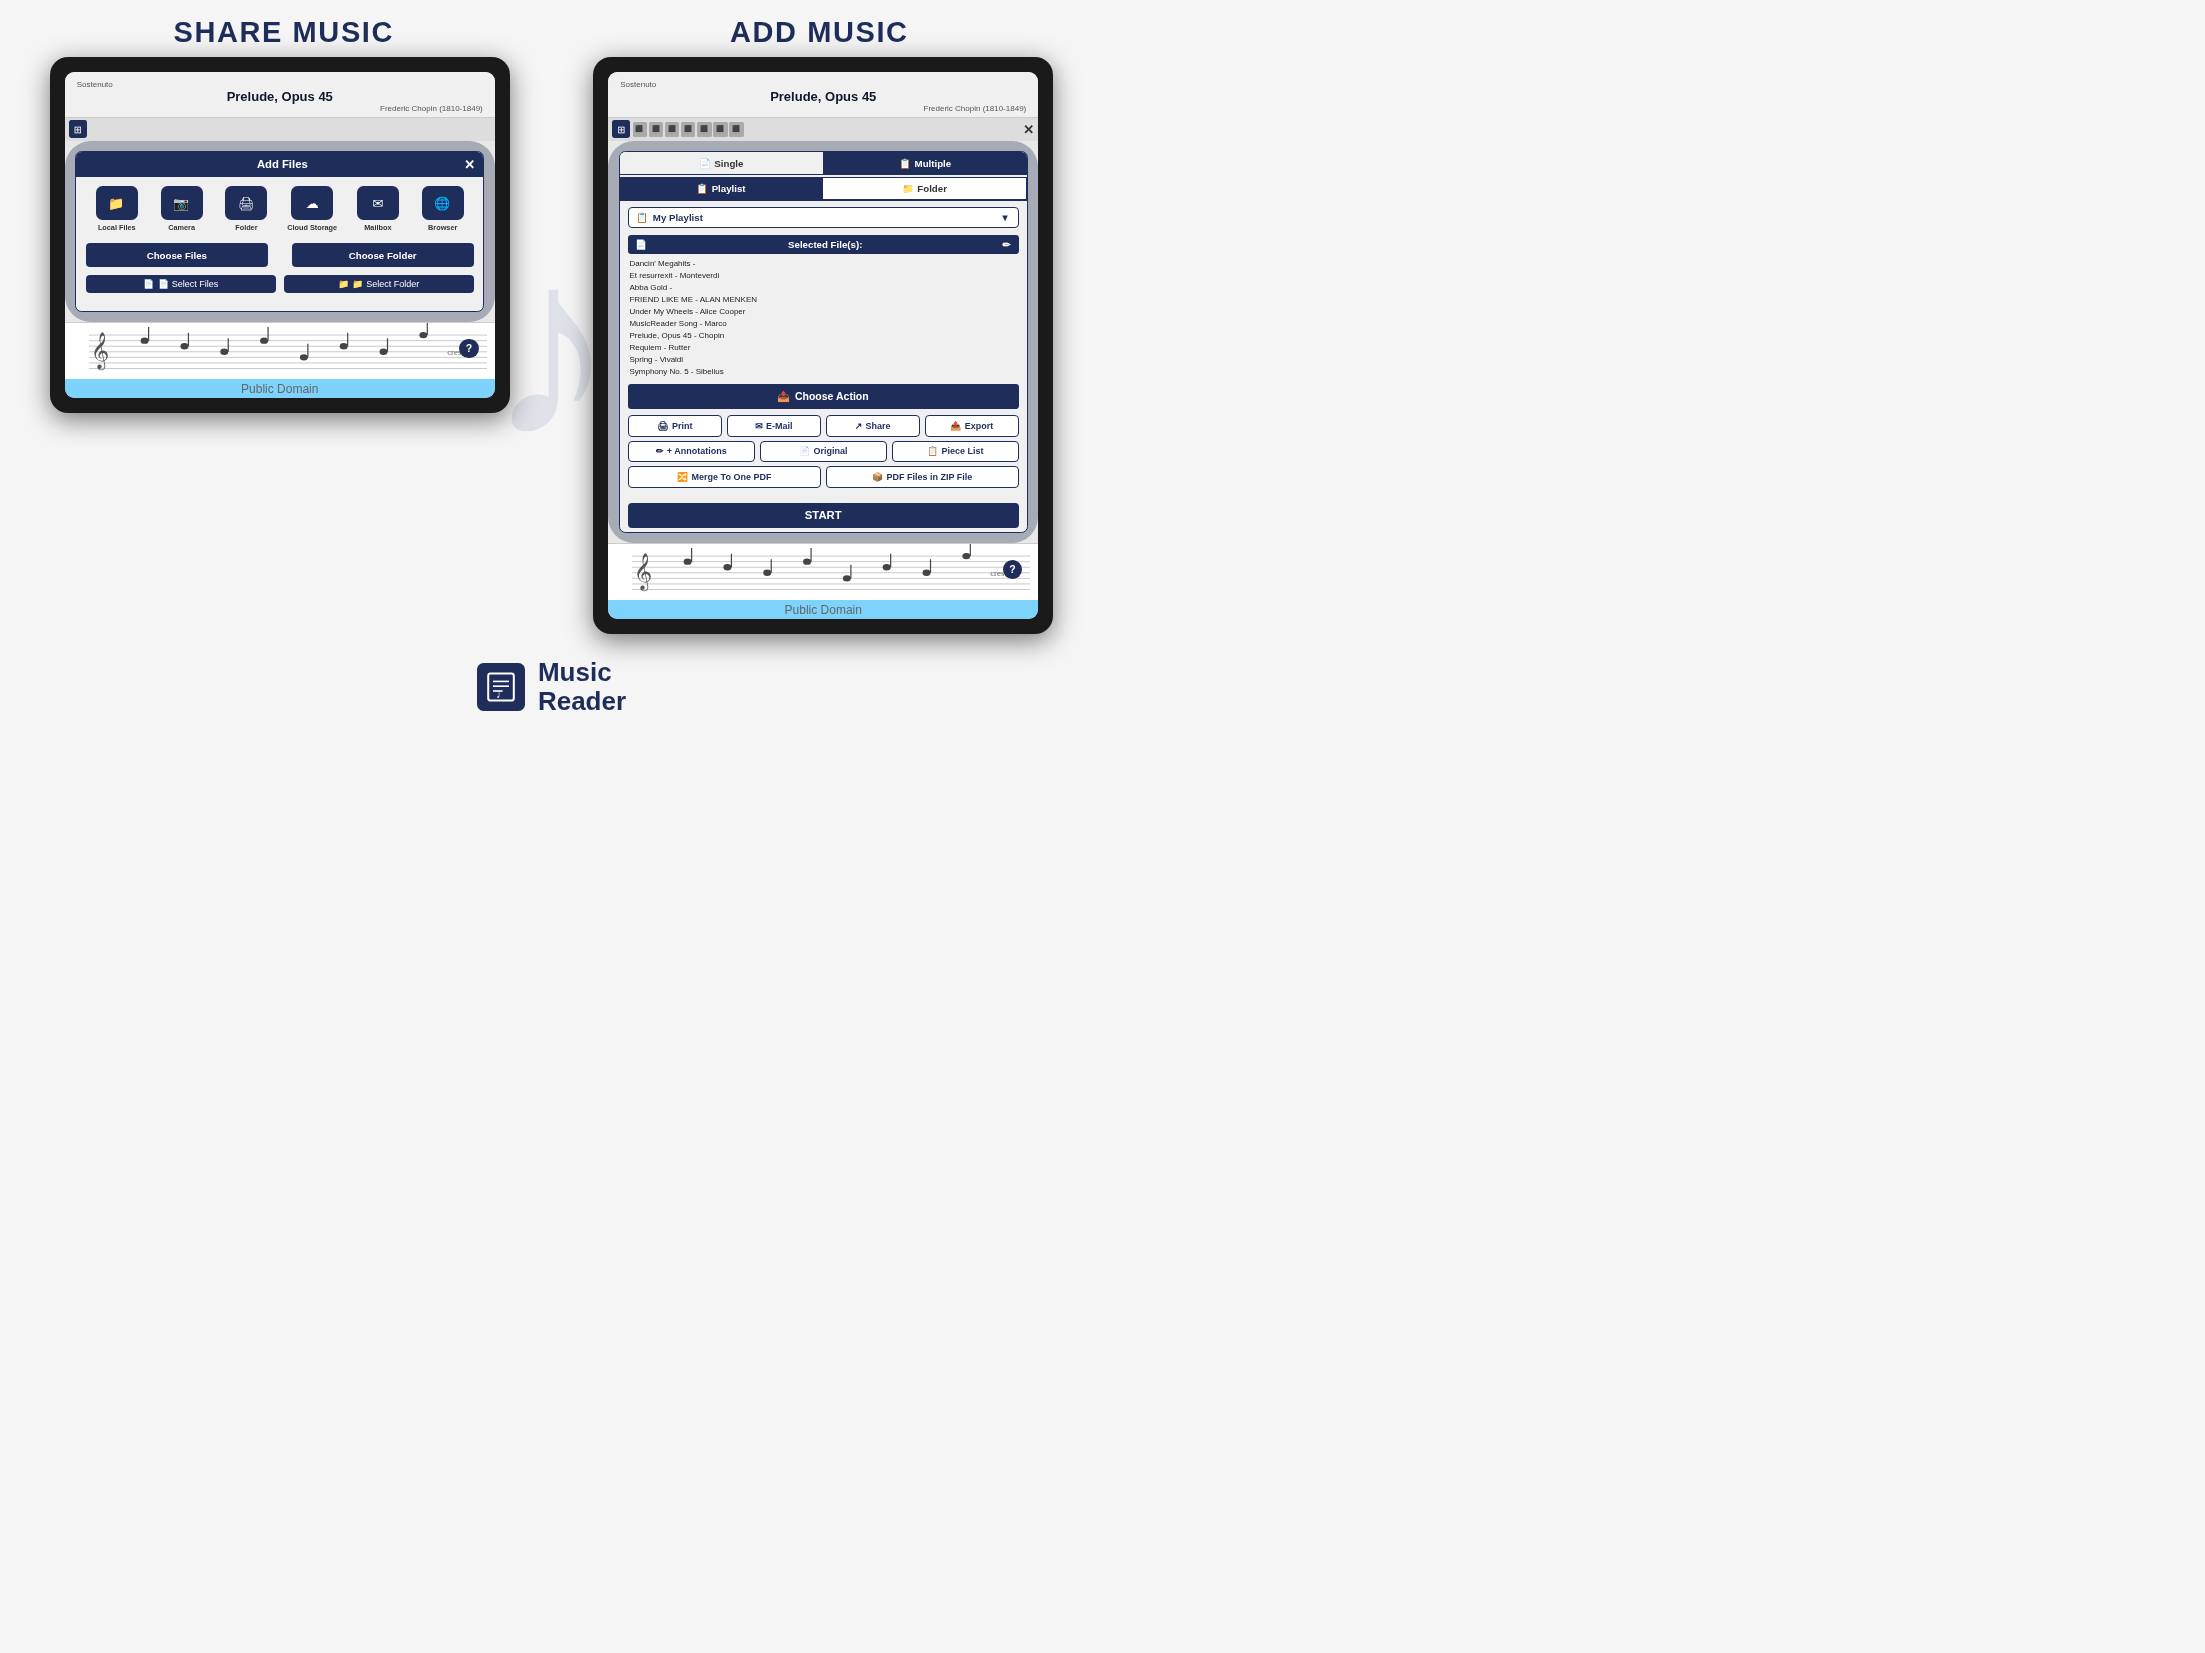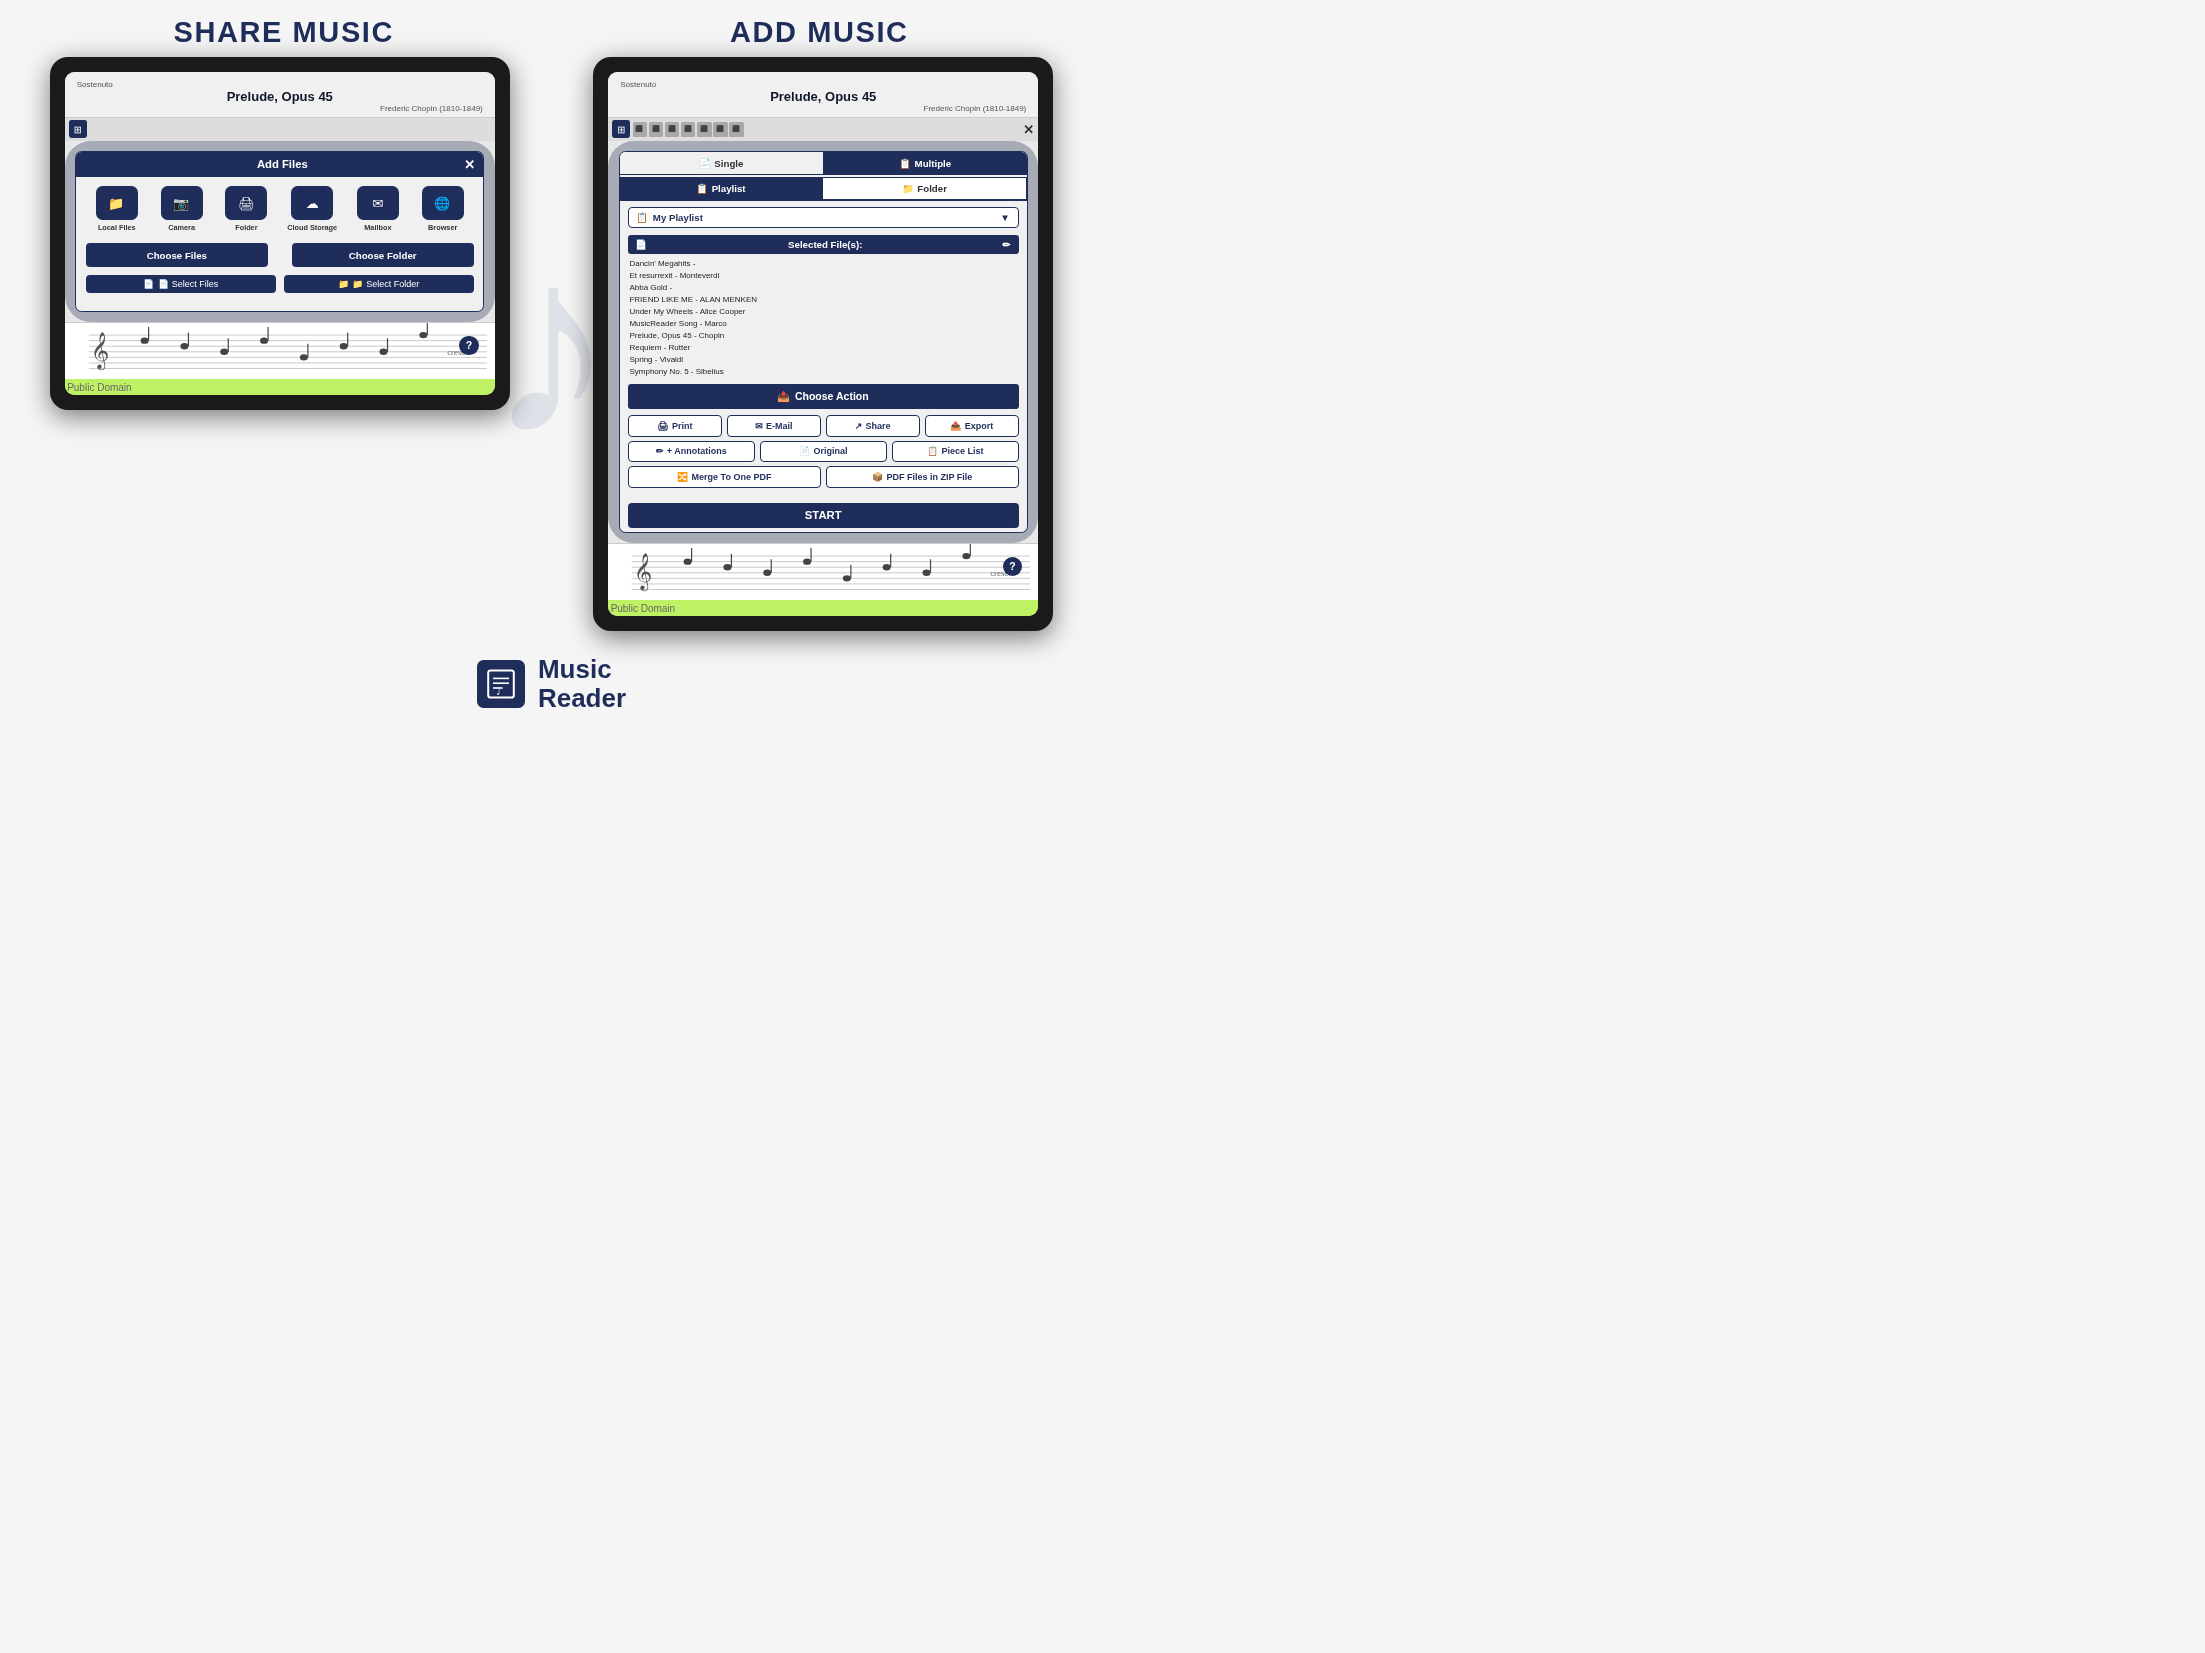--- a/index.html
+++ b/index.html
@@ -271,24 +271,25 @@
       height: 57px;
       display: flex;
       align-items: center;
       justify-content: center;
       overflow: hidden;
       border-top: 0.8px solid #ccc;
       position: relative;
     }
 
     .public-domain {
-      font-size: 10px;
+      text-align: center;
+      font-size: 12px;
       color: #666;
       padding: 2.4px;
-      background: #bef264;
+      background: #7dd3fc;
     }
 
     
 
     .share-toolbar {
       background: #ddd;
       display: flex;
       align-items: center;
       padding: 1.6px 4px;
       height: 22.6px;

